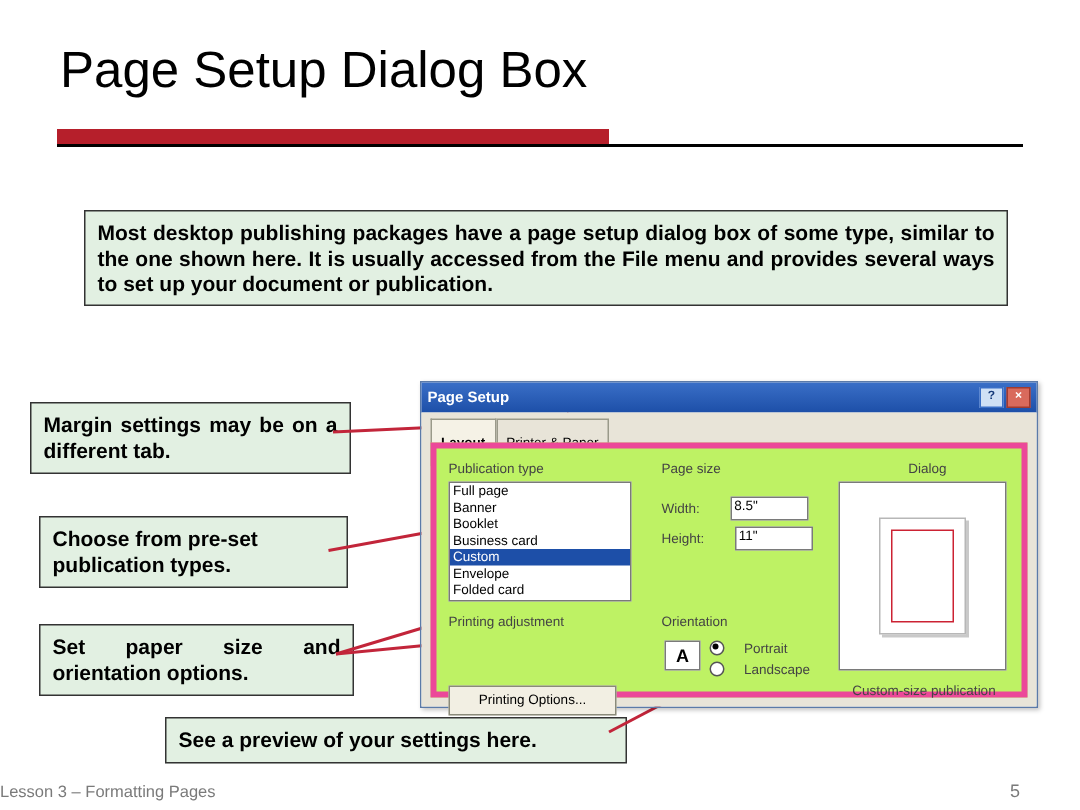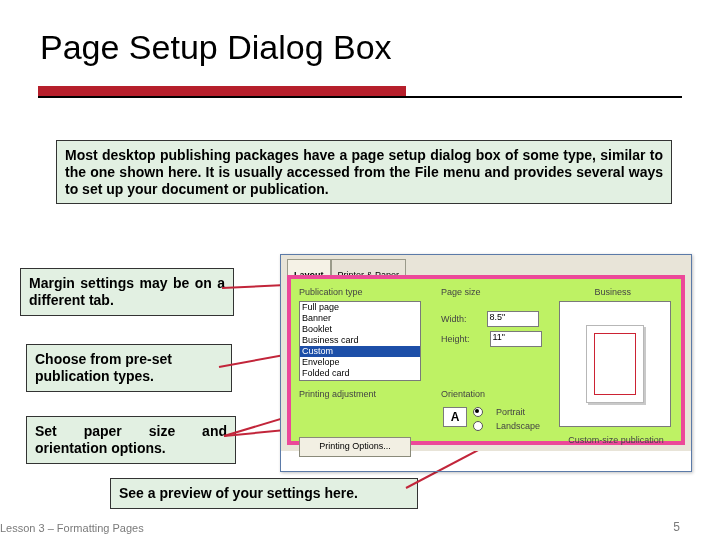--- a/index.html
+++ b/index.html
@@ -67,29 +67,36 @@
       </marker>
     </defs>
     <line x1="222" y1="288" x2="392" y2="280" stroke="#c2253a" stroke-width="2" marker-end="url(#ah)"></line>
     <line x1="219" y1="367" x2="312" y2="350" stroke="#c2253a" stroke-width="2" marker-end="url(#ah)"></line>
     <line x1="224" y1="436" x2="430" y2="374" stroke="#c2253a" stroke-width="2" marker-end="url(#ah)"></line>
     <line x1="224" y1="436" x2="474" y2="412" stroke="#c2253a" stroke-width="2" marker-end="url(#ah)"></line>
     <line x1="406" y1="488" x2="600" y2="386" stroke="#c2253a" stroke-width="2" marker-end="url(#ah)"></line>
   </svg>
 
   <div class="dlg">
+    <div class="dlg-title">
+      <span>Page Setup</span>
+      <span class="dlg-title-btns">
+        <span class="tb">?</span>
+        <span class="tb close">×</span>
+      </span>
+    </div>
     <div class="dlg-body">
       <div class="tabs">
         <div class="tab active">Layout</div>
         <div class="tab">Printer &amp; Paper</div>
       </div>
       <div class="panel">
         <span class="grp-label" style="left:8px;top:8px">Publication type</span>
         <span class="grp-label" style="left:150px;top:8px">Page size</span>
-        <span class="grp-label" style="right:50px;top:8px">Business</span>
+        <span class="grp-label" style="right:50px;top:8px">Dialog</span>
         <span class="grp-label" style="left:8px;top:110px">Printing adjustment</span>
         <span class="grp-label" style="left:150px;top:110px">Orientation</span>
 
         <div class="listbox">
           <div class="item">Full page</div>
           <div class="item">Banner</div>
           <div class="item">Booklet</div>
           <div class="item">Business card</div>
           <div class="item sel">Custom</div>
           <div class="item">Envelope</div>

